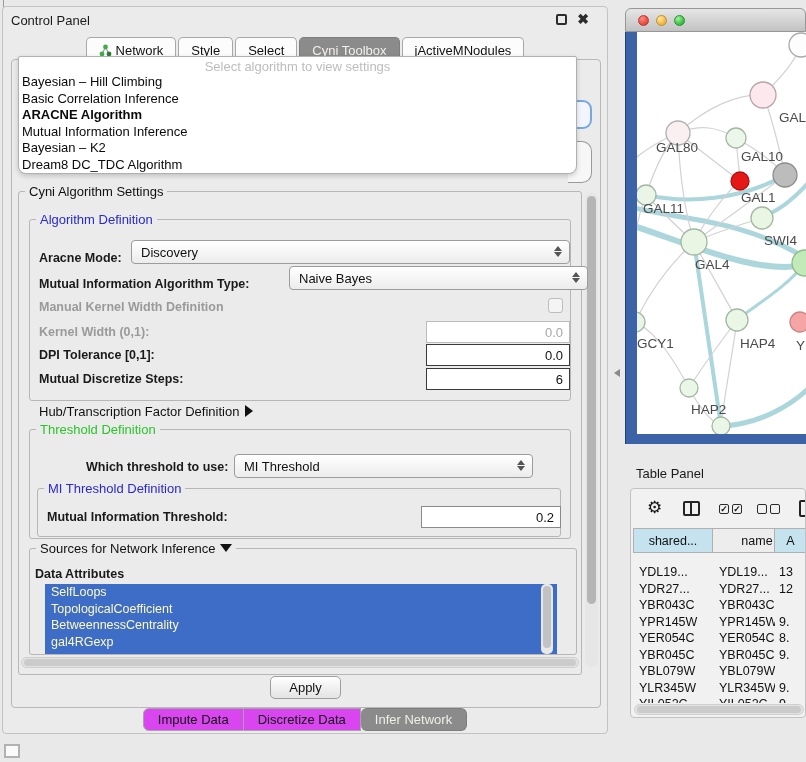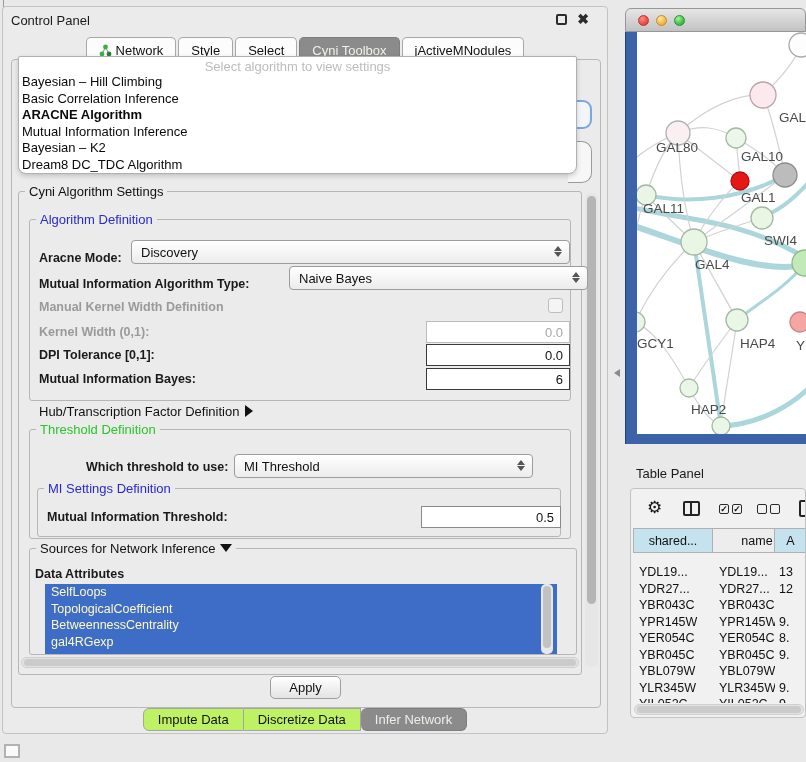--- a/index.html
+++ b/index.html
@@ -81,21 +81,21 @@
   .attr-item { color:#fef9c3; font-size:12.5px; height:16.5px; padding:1px 0 0 6px; white-space:nowrap; }
   .attr-scroll { position:absolute; left:538px; top:577px; width:12px; height:70px; background:#e8e8e8; border-radius:5px; }
   .attr-scroll .thumb { position:absolute; left:2px; top:2px; width:8px; height:62px; background:#c2c2c2; border-radius:4px; }
   .apply-btn {
     position:absolute; left:267px; top:669px; width:71px; height:23px;
     background:linear-gradient(#ffffff,#e3e3e3); border:1px solid #9e9e9e; border-radius:5px;
     font-size:13px; text-align:center; padding-top:3px;
   }
   .bottom-tabs { position:absolute; left:0; right:0; top:701px; height:23px; display:flex; justify-content:center; }
   .btab {
-    height:23px; padding:3px 14px 0 14px; font-size:13px; background:#bef264;
+    height:23px; padding:3px 14px 0 14px; font-size:13px; background:#d946ef;
     border:1px solid #a5a5a5; border-left:none; white-space:nowrap;
   }
   .btab:first-child { border-left:1px solid #a5a5a5; border-radius:6px 0 0 6px; }
   .btab:last-child { border-radius:0 6px 6px 0; }
   .btab.selected { background:#8b8b8b; color:#efeee8; border-color:#7e7e7e; border-radius:6px; }
   
   .net-window { position:absolute; left:625px; top:8px; width:181px; height:436px; }
   .net-titlebar {
     position:absolute; left:0; top:0; right:0; height:24px;
     background:linear-gradient(#e6e6e6,#c2c2c2); border:1px solid #979797;
@@ -210,40 +210,40 @@
   <div class="combo" style="left:268px; top:259px; width:299px;margin-left:18px;">
     <span>Naive Bayes</span>
     <span class="spin"></span>
   </div>
   <span class="lbl disabled" style="left:36px; top:293px;">Manual Kernel Width Definition</span>
   <div class="checkbox" style="left:545px; top:291px;"></div>
   <span class="lbl disabled" style="left:36px; top:318px;">Kernel Width (0,1):</span>
   <div class="field disabled" style="left:423px; top:314px; width:144px;">0.0</div>
   <span class="lbl" style="left:36px; top:341px;">DPI Tolerance [0,1]:</span>
   <div class="field" style="left:423px; top:337px; width:144px;">0.0</div>
-  <span class="lbl" style="left:36px; top:365px;">Mutual Information Bayes:</span>
+  <span class="lbl" style="left:36px; top:365px;">Mutual Discretize Steps:</span>
   <div class="field" style="left:423px; top:361px; width:144px;">6</div>
 
   <span style="position:absolute; left:36px; top:397px; font-size:13px;">
     <span>Hub/Transcription Factor Definition</span><span class="tri-right"></span>
   </span>
 
   <div class="group" style="left:26px; top:422px; width:542px; height:110px;">
     <span class="group-title t-green">Threshold Definition</span>
   </div>
   <span class="lbl" style="left:83px; top:453px;">Which threshold to use:</span>
   <div class="combo" style="left:231px; top:447px; width:299px;">
     <span>MI Threshold</span>
     <span class="spin"></span>
   </div>
   <div class="group" style="left:34px; top:481px; width:524px; height:49px;">
-    <span class="group-title t-blue">MI Settings Definition</span>
+    <span class="group-title t-blue">MI Threshold Definition</span>
   </div>
   <span class="lbl" style="left:44px; top:503px;">Mutual Information Threshold:</span>
-  <div class="field" style="left:418px; top:499px; width:140px; border-color:#8a8a8a;">0.5</div>
+  <div class="field" style="left:418px; top:499px; width:140px; border-color:#8a8a8a;">0.2</div>
 
   <div class="group" style="left:26px; top:541px; width:548px; height:107px;">
     <span class="group-title"><span>Sources for Network Inference</span><span class="tri-down"></span></span>
   </div>
   <span class="lbl" style="left:32px; top:560px;">Data Attributes</span>
   <div class="attr-list" id="attr-list" style="background: rgb(61, 109, 199);">
       <div class="attr-item">SelfLoops</div>
       <div class="attr-item">TopologicalCoefficient</div>
       <div class="attr-item">BetweennessCentrality</div>
       <div class="attr-item">gal4RGexp</div>

